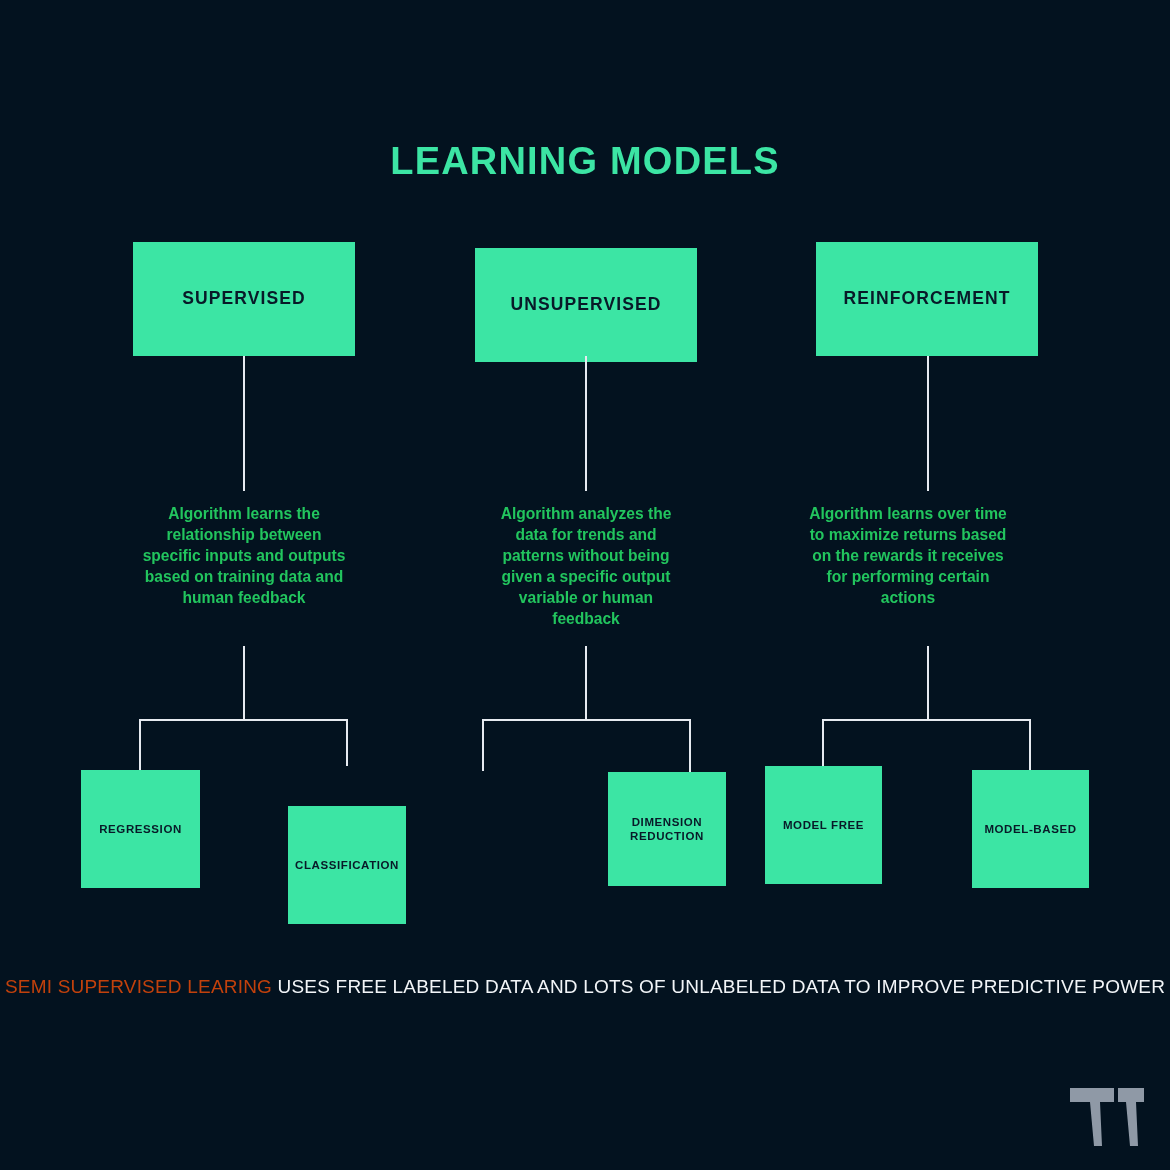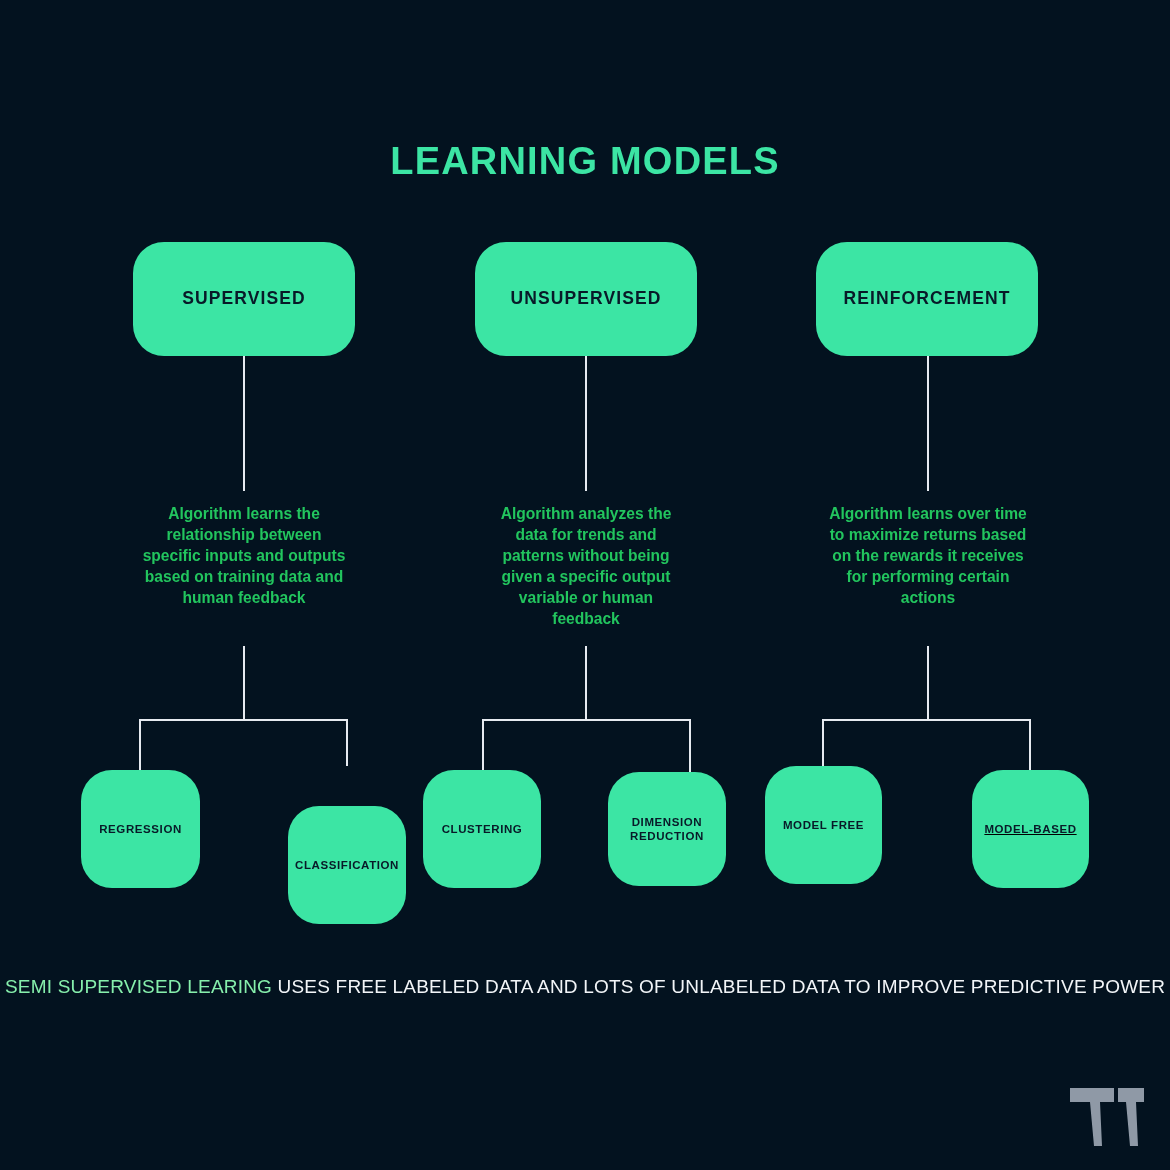--- a/index.html
+++ b/index.html
@@ -30,21 +30,20 @@
   }
 
   
   .gbox {
     position: absolute;
     background: #3ce5a4;
     display: flex;
     align-items: center;
     justify-content: center;
     box-sizing: border-box;
-    border-radius: 31px;
   }
   .gbox-label {
     color: #081a28;
     font-weight: bold;
     text-align: center;
     line-height: 1.25;
   }
 
   .top-box { height: 114px; }
   .top-box .gbox-label {
@@ -80,21 +79,21 @@
     position: absolute;
     left: 0;
     top: 976px;
     width: 1170px;
     text-align: center;
     font-size: 19px;
     line-height: 1.18;
     color: #f2f5f8;
     letter-spacing: 0.2px;
   }
-  .footer .accent { color: #86efac; }
+  .footer .accent { color: #c2410c; }
 
   
   .logo {
     position: absolute;
     left: 1068px;
     top: 1086px;
     width: 78px;
     height: 62px;
   }
 </style>
@@ -121,59 +120,56 @@
   <div class="line-v" style="left:346px; top:719px; height:47px;"></div>
 
   <div class="gbox leaf-box" style="left:81px; top:770px; width:119px; height:118px;">
     <span class="gbox-label">REGRESSION</span>
   </div>
 
   <div class="gbox leaf-box" style="left:288px; top:766px; width:118px; height:118px;margin-top:40px;">
     <span class="gbox-label">CLASSIFICATION</span>
   </div>
 
-  <div class="gbox top-box" style="left:475px; top:242px; width:222px;">
+  <div class="gbox top-box" style="left:475px; top:248px; width:222px;">
     <span class="gbox-label">UNSUPERVISED</span>
   </div>
 
   <div class="line-v" style="left:585px; top:356px; height:135px;"></div>
 
   <div class="desc" style="left:484px; top:503px; width:204px;">Algorithm analyzes the data for trends and patterns without being given a specific output variable or human feedback</div>
 
   <div class="line-v" style="left:585px; top:646px; height:74px;"></div>
   <div class="line-h" style="left:482px; top:719px; width:209px;"></div>
   <div class="line-v" style="left:482px; top:719px; height:52px;"></div>
   <div class="line-v" style="left:689px; top:719px; height:53px;"></div>
 
-  <div class="gbox leaf-box" style="left:423px; top:770px; width:118px; height:118px;">
-    <span class="gbox-label">CLUSTERING</span>
-  </div>
 
   <div class="gbox leaf-box" style="left:608px; top:772px; width:118px; height:114px;">
     <span class="gbox-label" style="max-width:84px;">DIMENSION REDUCTION</span>
   </div>
 
   <div class="gbox top-box" style="left:816px; top:242px; width:222px;">
     <span class="gbox-label">REINFORCEMENT</span>
   </div>
 
   <div class="line-v" style="left:927px; top:356px; height:135px;"></div>
 
-  <div class="desc" style="left:826px; top:503px; width:204px;text-align:center;">Algorithm learns over time to maximize returns based on the rewards it receives for performing certain actions</div>
+  <div class="desc" style="left:806px; top:503px; width:204px;text-align:center;">Algorithm learns over time to maximize returns based on the rewards it receives for performing certain actions</div>
 
   <div class="line-v" style="left:927px; top:646px; height:74px;"></div>
   <div class="line-h" style="left:822px; top:719px; width:209px;"></div>
   <div class="line-v" style="left:822px; top:719px; height:48px;"></div>
   <div class="line-v" style="left:1029px; top:719px; height:52px;"></div>
 
   <div class="gbox leaf-box" style="left:765px; top:766px; width:117px; height:118px;">
     <span class="gbox-label">MODEL FREE</span>
   </div>
 
-  <div class="gbox leaf-box" style="left:972px; top:770px; width:117px; height:118px;text-decoration:underline;">
+  <div class="gbox leaf-box" style="left:972px; top:770px; width:117px; height:118px;">
     <span class="gbox-label">MODEL-BASED</span>
   </div>
 
   <div class="footer">
     <span class="accent">SEMI SUPERVISED LEARING</span><span> USES FREE LABELED DATA AND LOTS OF UNLABELED DATA TO IMPROVE PREDICTIVE POWER</span>
   </div>
 
   <div class="logo" title="TT">
     <svg viewBox="0 0 78 62" width="78" height="62" aria-hidden="true">
 

